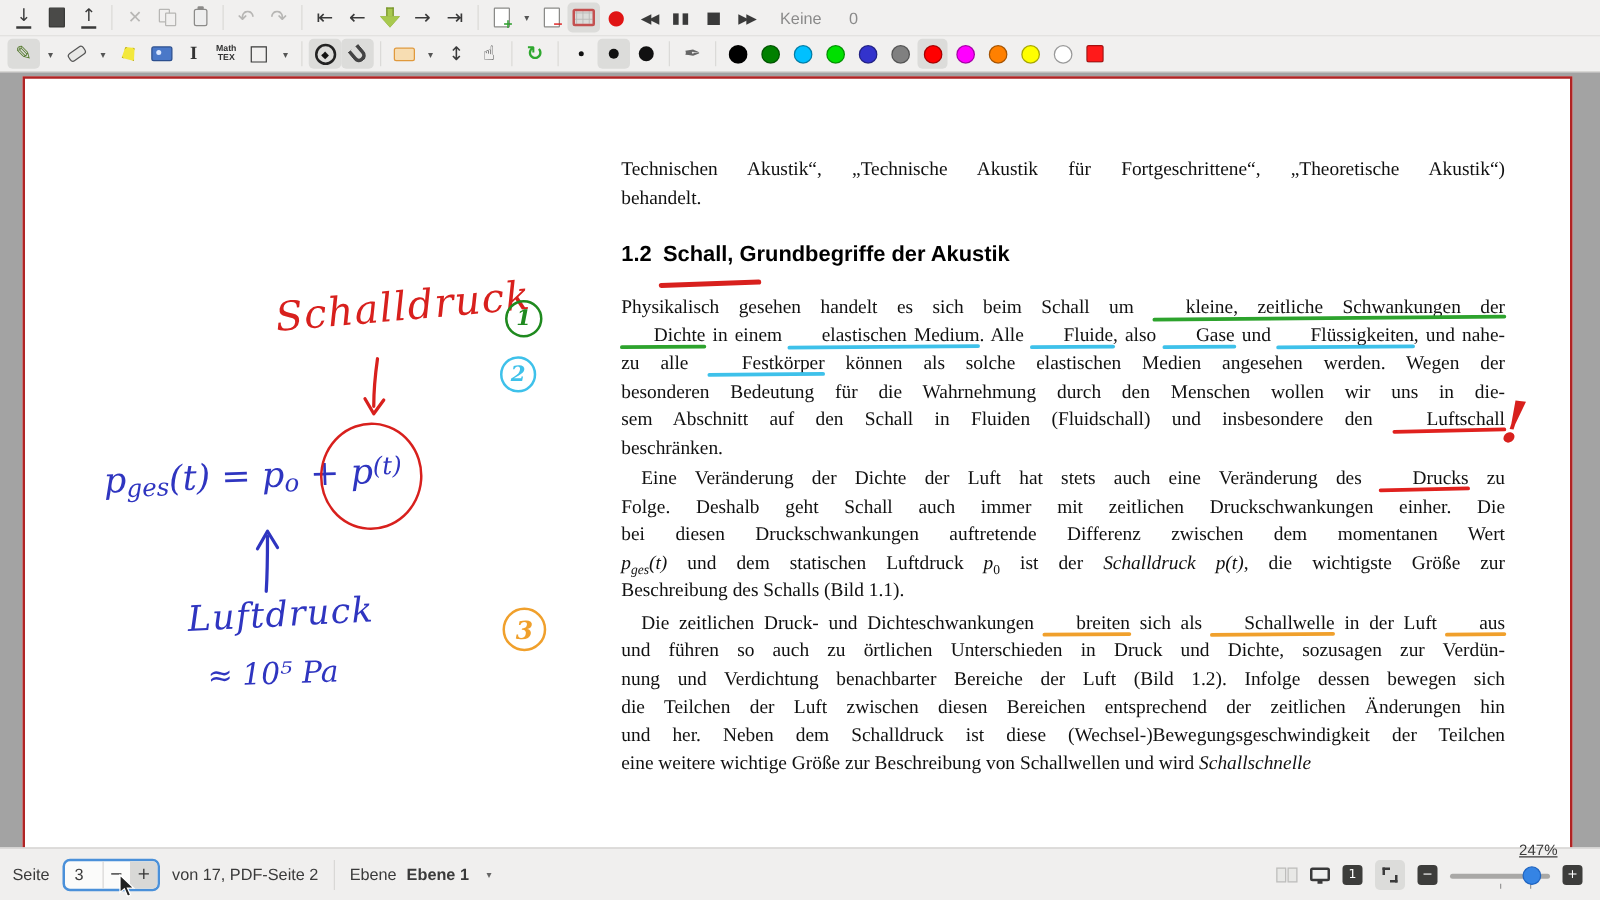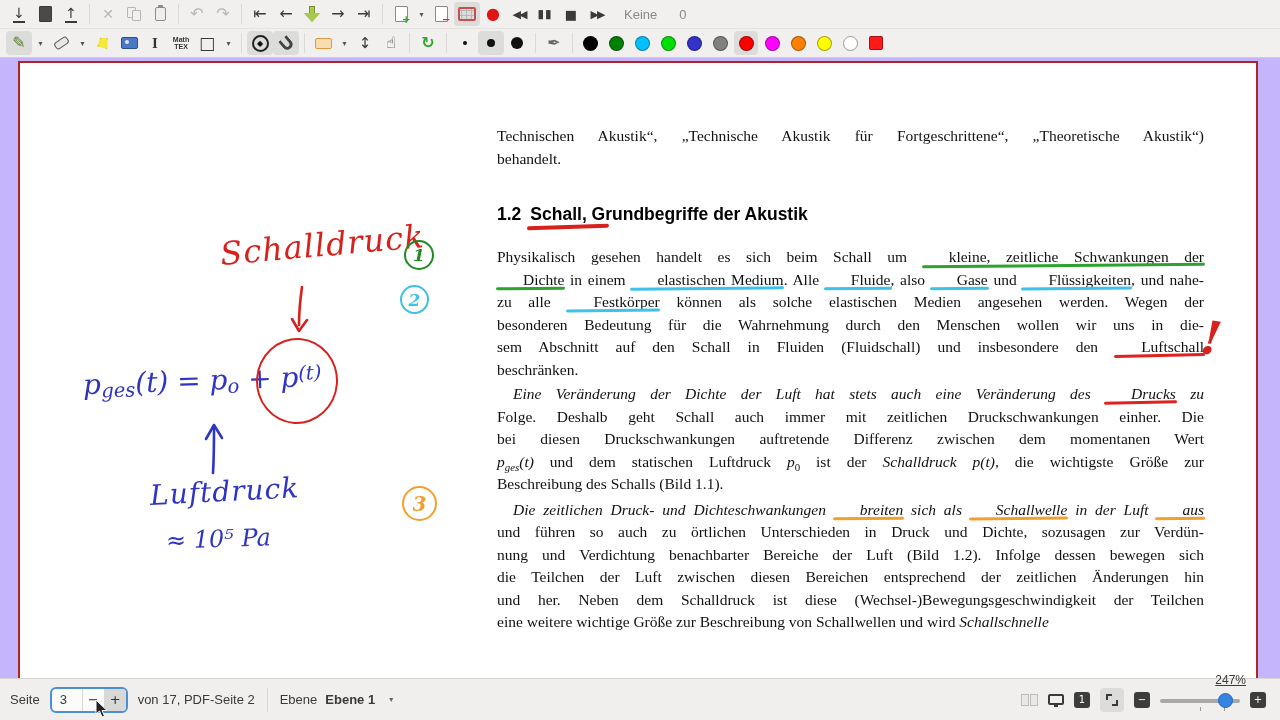--- a/index.html
+++ b/index.html
@@ -43,36 +43,36 @@
   .greeng { color:#2fa82f; font-weight:bold; font-size:16px; }
   .dot { border-radius:50%; background:#111; }
   .sw-wrap { width:24px; height:24px; display:flex; align-items:center; justify-content:center; border-radius:4px; }
   .sw-wrap.selected { background:#dcdcda; }
   .sw { width:15px; height:15px; border-radius:50%; border:1px solid rgba(0,0,0,.35); }
   .sw.square { border-radius:2px; width:14px; height:14px; }
   .audio-label { color:#8a8a8a; font-size:13px; margin-left:14px; }
   .audio-num { color:#8a8a8a; font-size:13px; margin-left:22px; }
 
   
-  #canvas { position:absolute; top:58px; left:0; right:0; bottom:42px; background:#c4b5fd; overflow:hidden; }
+  #canvas { position:absolute; top:58px; left:0; right:0; bottom:42px; background:#a3a3a3; overflow:hidden; }
   #page { position:absolute; left:18px; top:3px; width:1240px; bottom:-4px; background:#ffffff; border:2px solid #b02424; }
 
   
   #textcol { position:absolute; left:477px; top:62px; width:707px; font-family:"Liberation Serif","DejaVu Serif",serif; font-size:15.5px; line-height:22.5px; color:#111; }
   .tline { text-align:justify; text-align-last:justify; height:22.5px; overflow:visible; white-space:normal; }
   .tline.last { text-align-last:left; }
-  .tline.ind { text-indent:16px;font-style:italic; }
+  .tline.ind { text-indent:16px; }
   .it { font-style:italic; }
   .sb { font-size:70%; vertical-align:-4px; }
   .sp { font-size:70%; vertical-align:7px; }
   .useg { position:relative;padding-left:26px; }
   .useg::after { content:""; position:absolute; left:-1px; right:-1px; bottom:-2px; height:2.6px; border-radius:2px; background:var(--uc,#000); transform:rotate(-0.5deg); }
   .u-green { --uc:#2da32d; } .u-cyan { --uc:#3ec1ea; } .u-orange { --uc:#f0a02c; }
   .u-red { --uc:#e0211e; } .u-red::after { height:3.4px; transform:rotate(-1.2deg); }
-  #heading { margin-top:31px; margin-bottom:19px; font-family:"Liberation Sans",sans-serif; font-weight:bold; font-size:17.5px; line-height:26px; color:#000; text-align:left; text-align-last:left; }
+  #heading { margin-top:20px; margin-bottom:19px; font-family:"Liberation Sans",sans-serif; font-weight:bold; font-size:17.5px; line-height:26px; color:#000; text-align:left; text-align-last:left; }
   #heading .hnum { margin-right:9px; }
   #para2 { margin-top:2px; } #para3 { margin-top:3px; }
   #heading-underline { position:absolute; left:507px; top:162px; width:82px; height:3.6px; background:#d8201d; border-radius:3px; transform:rotate(-2deg); }
 
   
   .hw { position:absolute; font-family:"DejaVu Serif",serif; font-style:italic; white-space:nowrap; }
   #hw-schalldruck { left:200px; top:163px; font-size:32px; color:#d8201d; transform:rotate(-5deg); letter-spacing:1px; }
   #hw-formula { left:63px; top:301px; font-size:28px; color:#2f35c0; transform:rotate(-2deg); }
   #hw-luftdruck { left:130px; top:412px; font-size:28px; color:#2f35c0; transform:rotate(-3deg); letter-spacing:1px; }
   #hw-approx { left:146px; top:462px; font-size:24px; color:#2f35c0; transform:rotate(-2deg); }

